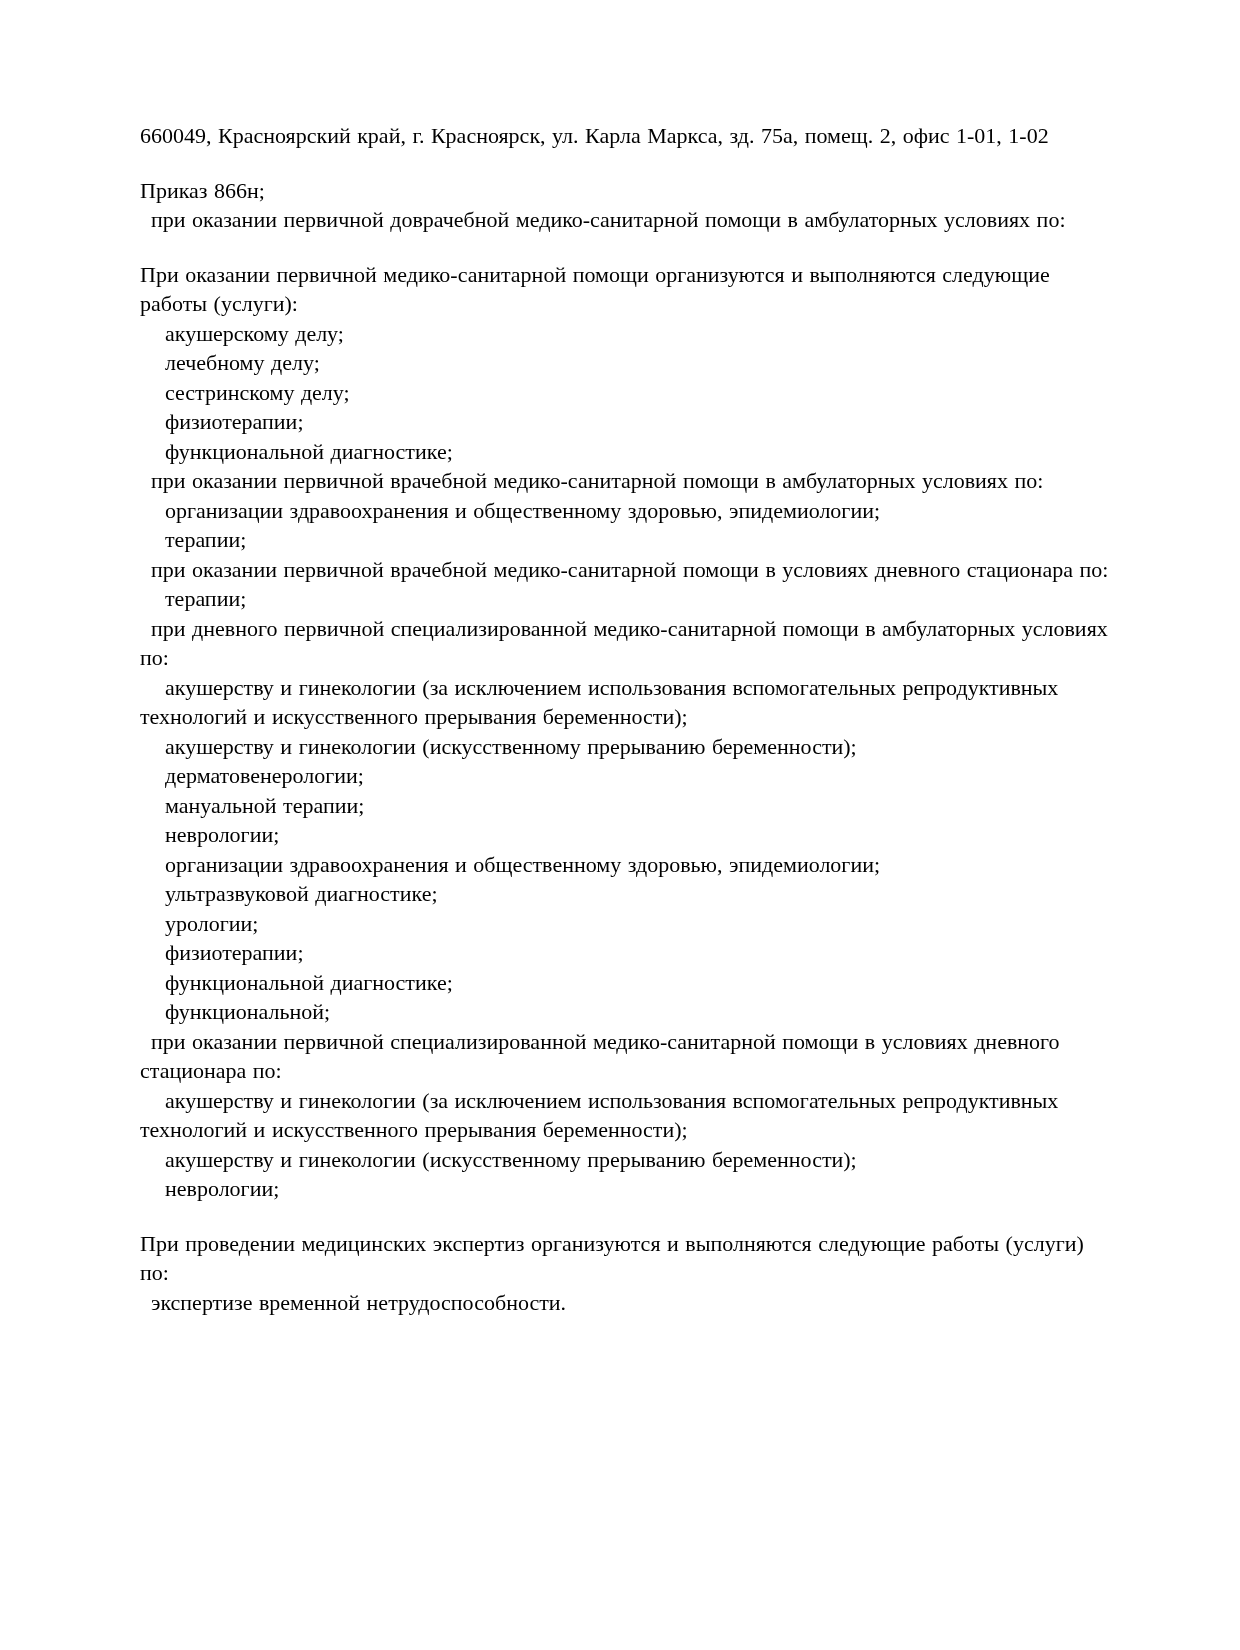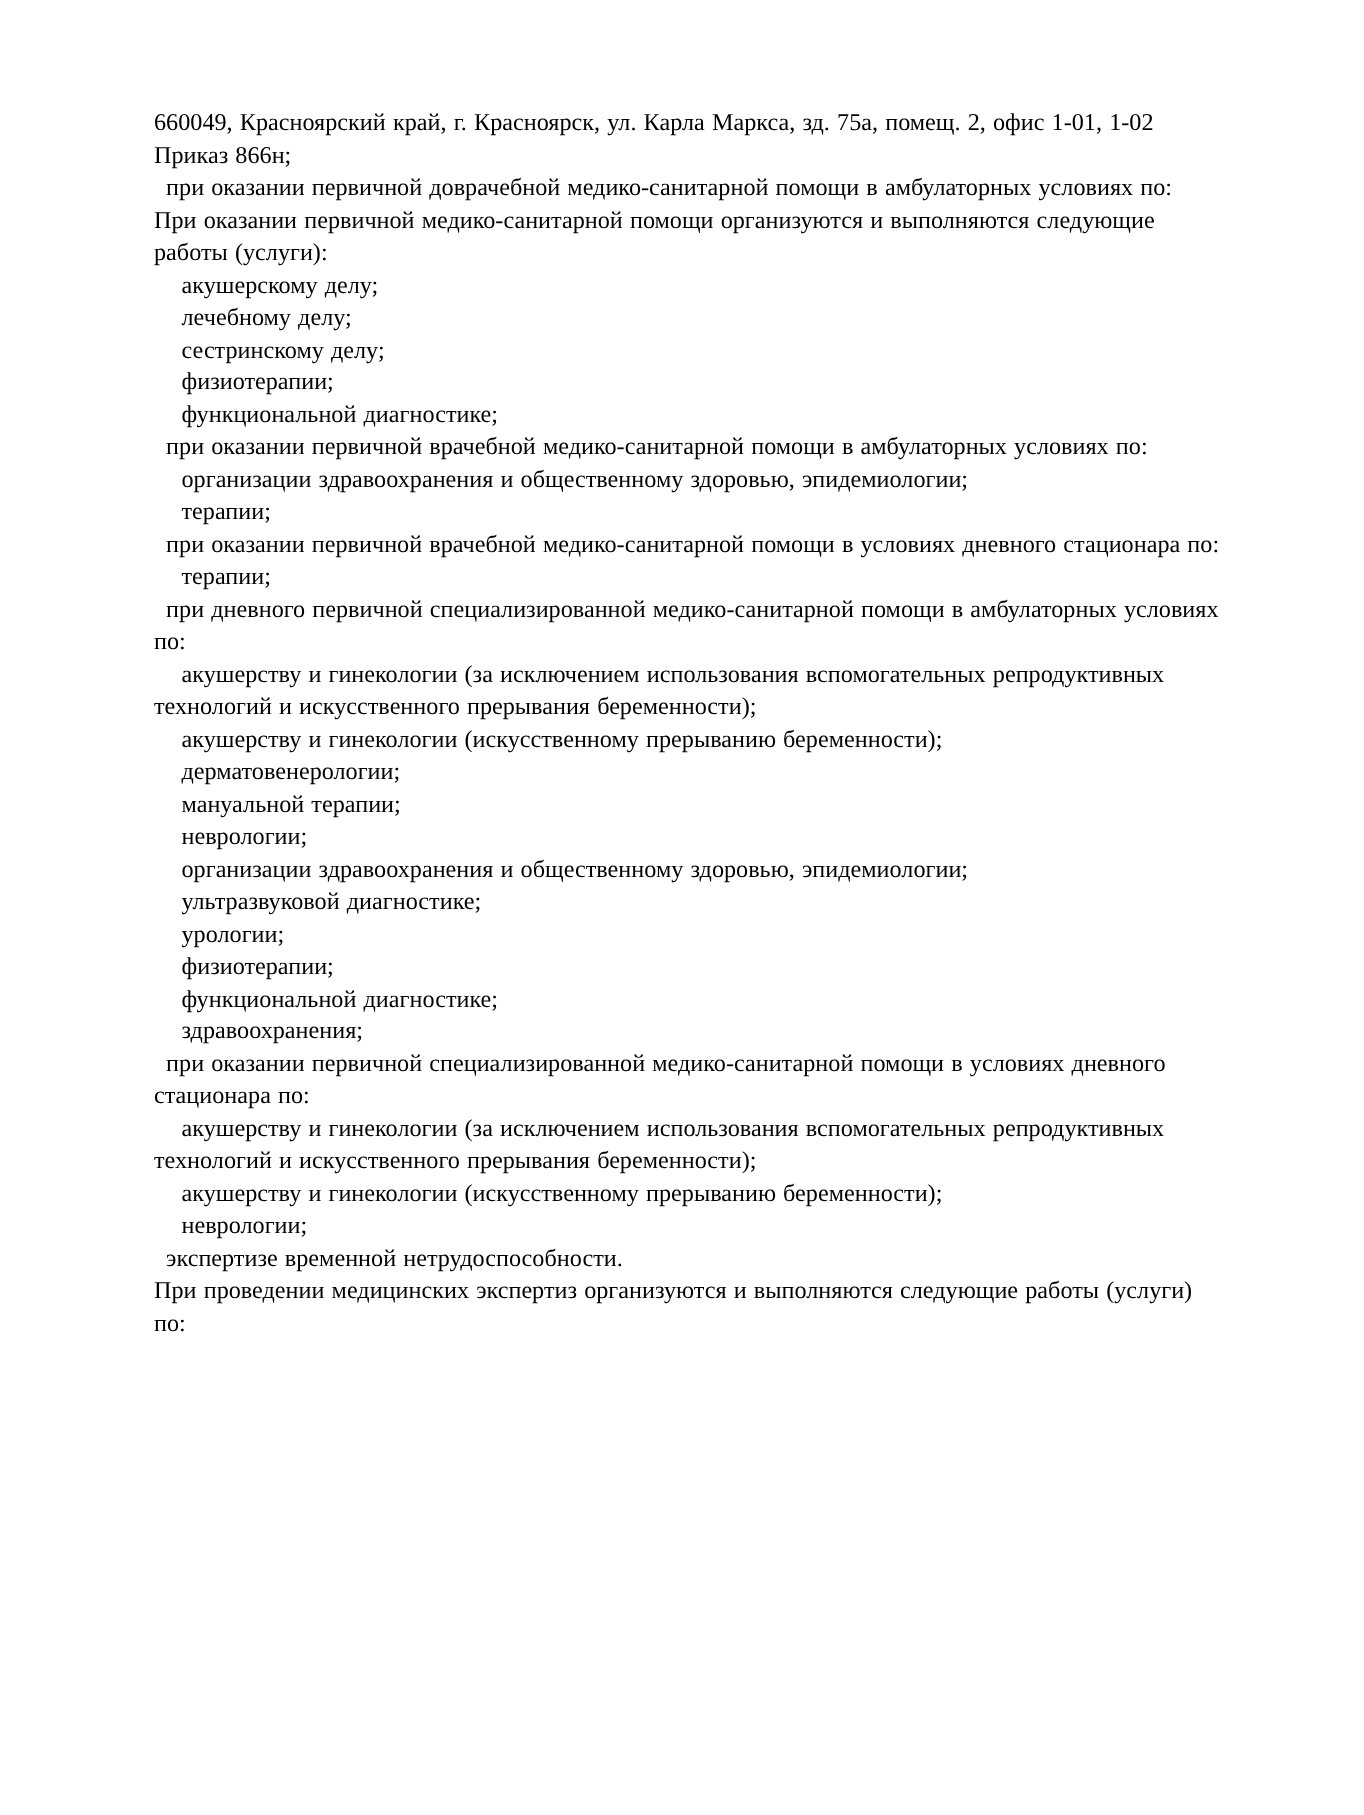--- a/index.html
+++ b/index.html
@@ -23,21 +23,21 @@
     width: 978px;
     font-size: 22px;
     line-height: 29.5px;
   }
   .line {
     margin: 0;
     padding: 0;
     text-indent: 0;
     word-spacing: 1px;
   }
-  .indent-0 { text-indent: 0; }
+  .indent-0 { text-indent: 0; margin-top: 25px; }
   .indent-1 { text-indent: 11px; }
   .indent-2 { text-indent: 25px; }
 </style>
 </head>
 <body>
 
 <div class="page">
   <div class="doc-body">
       <p class="line indent-0">660049, Красноярский край, г. Красноярск, ул. Карла Маркса, зд. 75а, помещ. 2, офис 1-01, 1-02</p>
       <p class="line indent-0">Приказ 866н;</p>
@@ -57,21 +57,21 @@
       <p class="line indent-2">акушерству и гинекологии (за исключением использования вспомогательных репродуктивных технологий и искусственного прерывания беременности);</p>
       <p class="line indent-2">акушерству и гинекологии (искусственному прерыванию беременности);</p>
       <p class="line indent-2">дерматовенерологии;</p>
       <p class="line indent-2">мануальной терапии;</p>
       <p class="line indent-2">неврологии;</p>
       <p class="line indent-2">организации здравоохранения и общественному здоровью, эпидемиологии;</p>
       <p class="line indent-2">ультразвуковой диагностике;</p>
       <p class="line indent-2">урологии;</p>
       <p class="line indent-2">физиотерапии;</p>
       <p class="line indent-2">функциональной диагностике;</p>
-      <p class="line indent-2">здравоохранения;</p>
+      <p class="line indent-2">функциональной;</p>
       <p class="line indent-1">при оказании первичной специализированной медико-санитарной помощи в условиях дневного стационара по:</p>
       <p class="line indent-2">акушерству и гинекологии (за исключением использования вспомогательных репродуктивных технологий и искусственного прерывания беременности);</p>
       <p class="line indent-2">акушерству и гинекологии (искусственному прерыванию беременности);</p>
       <p class="line indent-2">неврологии;</p>
+      <p class="line indent-0">При проведении медицинских экспертиз организуются и выполняются следующие работы (услуги) по:</p>
       <p class="line indent-1">экспертизе временной нетрудоспособности.</p>
-      <p class="line indent-0">При проведении медицинских экспертиз организуются и выполняются следующие работы (услуги) по:</p>
     </div>
 </div>
 
 </body></html>

